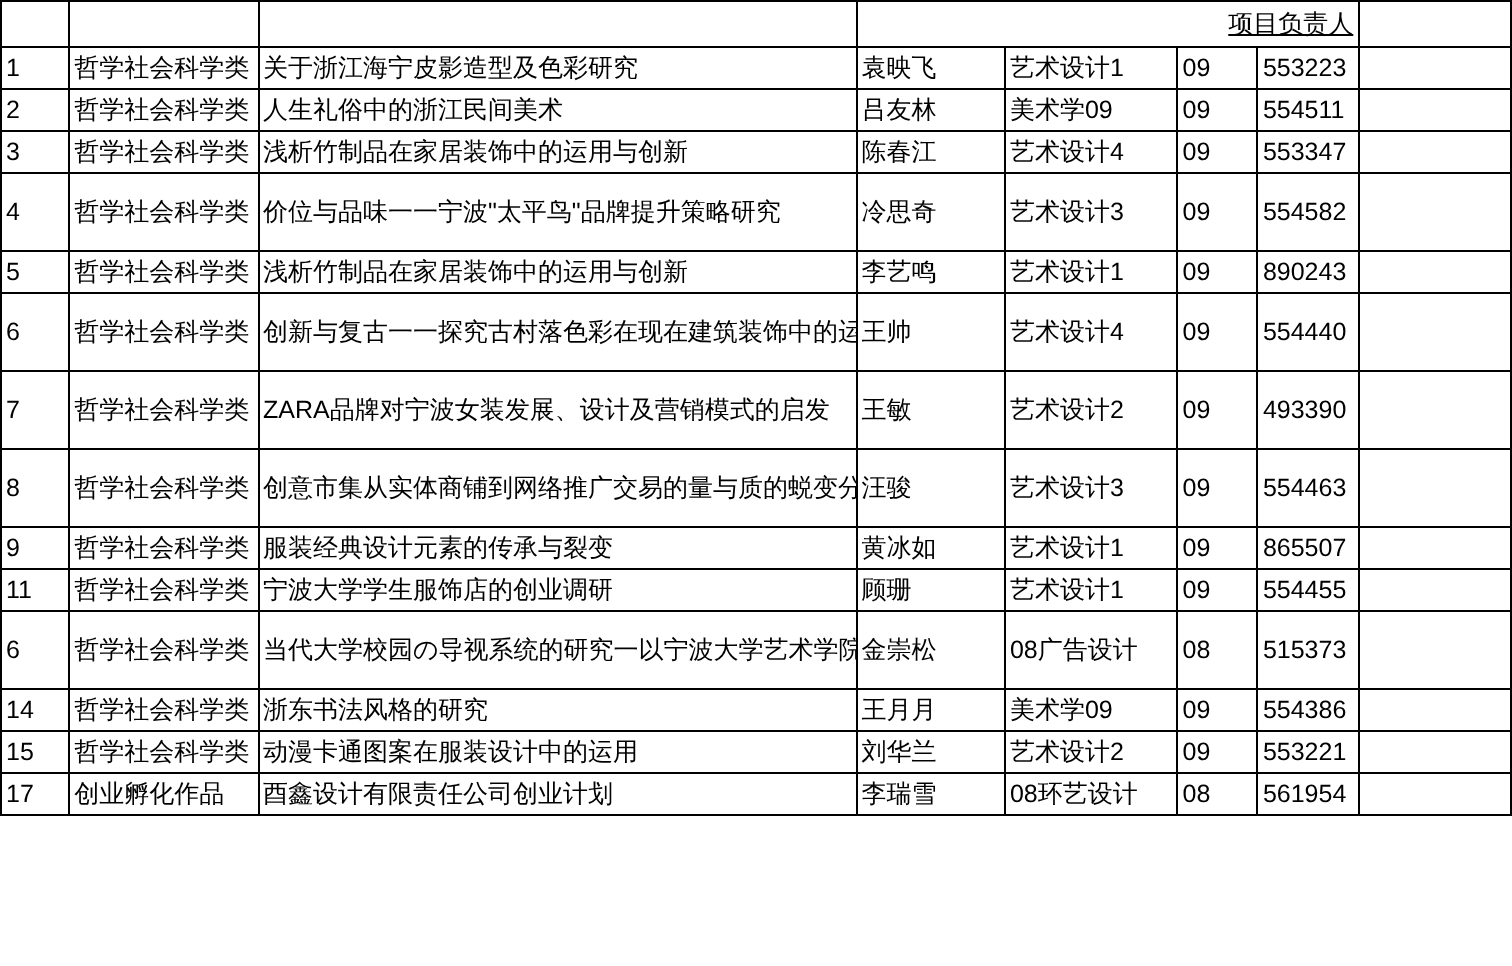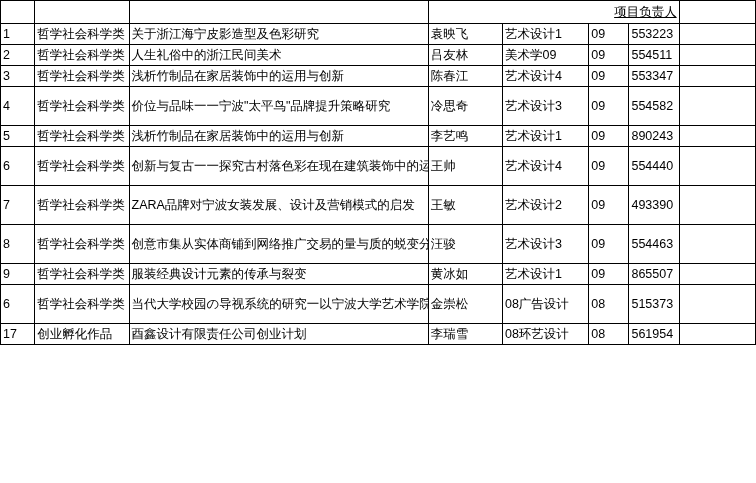--- a/index.html
+++ b/index.html
@@ -156,28 +156,58 @@
       <tr class="row">
         <td>9</td>
         <td>哲学社会科学类</td>
         <td class="nowrap-name">服装经典设计元素的传承与裂变</td>
         <td>黄冰如</td>
         <td>艺术设计1</td>
         <td>09</td>
         <td>865507</td>
         <td class="blank-edge"></td>
       </tr>
+      <tr class="row">
+        <td>11</td>
+        <td>哲学社会科学类</td>
+        <td class="nowrap-name">宁波大学学生服饰店的创业调研</td>
+        <td>顾珊</td>
+        <td>艺术设计1</td>
+        <td>09</td>
+        <td>554455</td>
+        <td class="blank-edge"></td>
+      </tr>
       <tr class="row row-tall">
         <td>6</td>
         <td>哲学社会科学类</td>
         <td class="wrap2">当代大学校园の导视系统的研究一以宁波大学艺术学院现有导视系统为例</td>
         <td>金崇松</td>
         <td>08广告设计</td>
         <td>08</td>
         <td>515373</td>
+        <td class="blank-edge"></td>
+      </tr>
+      <tr class="row">
+        <td>14</td>
+        <td>哲学社会科学类</td>
+        <td class="nowrap-name">浙东书法风格的研究</td>
+        <td>王月月</td>
+        <td>美术学09</td>
+        <td>09</td>
+        <td>554386</td>
+        <td class="blank-edge"></td>
+      </tr>
+      <tr class="row">
+        <td>15</td>
+        <td>哲学社会科学类</td>
+        <td class="nowrap-name">动漫卡通图案在服装设计中的运用</td>
+        <td>刘华兰</td>
+        <td>艺术设计2</td>
+        <td>09</td>
+        <td>553221</td>
         <td class="blank-edge"></td>
       </tr>
       <tr class="row">
         <td>17</td>
         <td>创业孵化作品</td>
         <td class="nowrap-name">酉鑫设计有限责任公司创业计划</td>
         <td>李瑞雪</td>
         <td>08环艺设计</td>
         <td>08</td>
         <td>561954</td>

